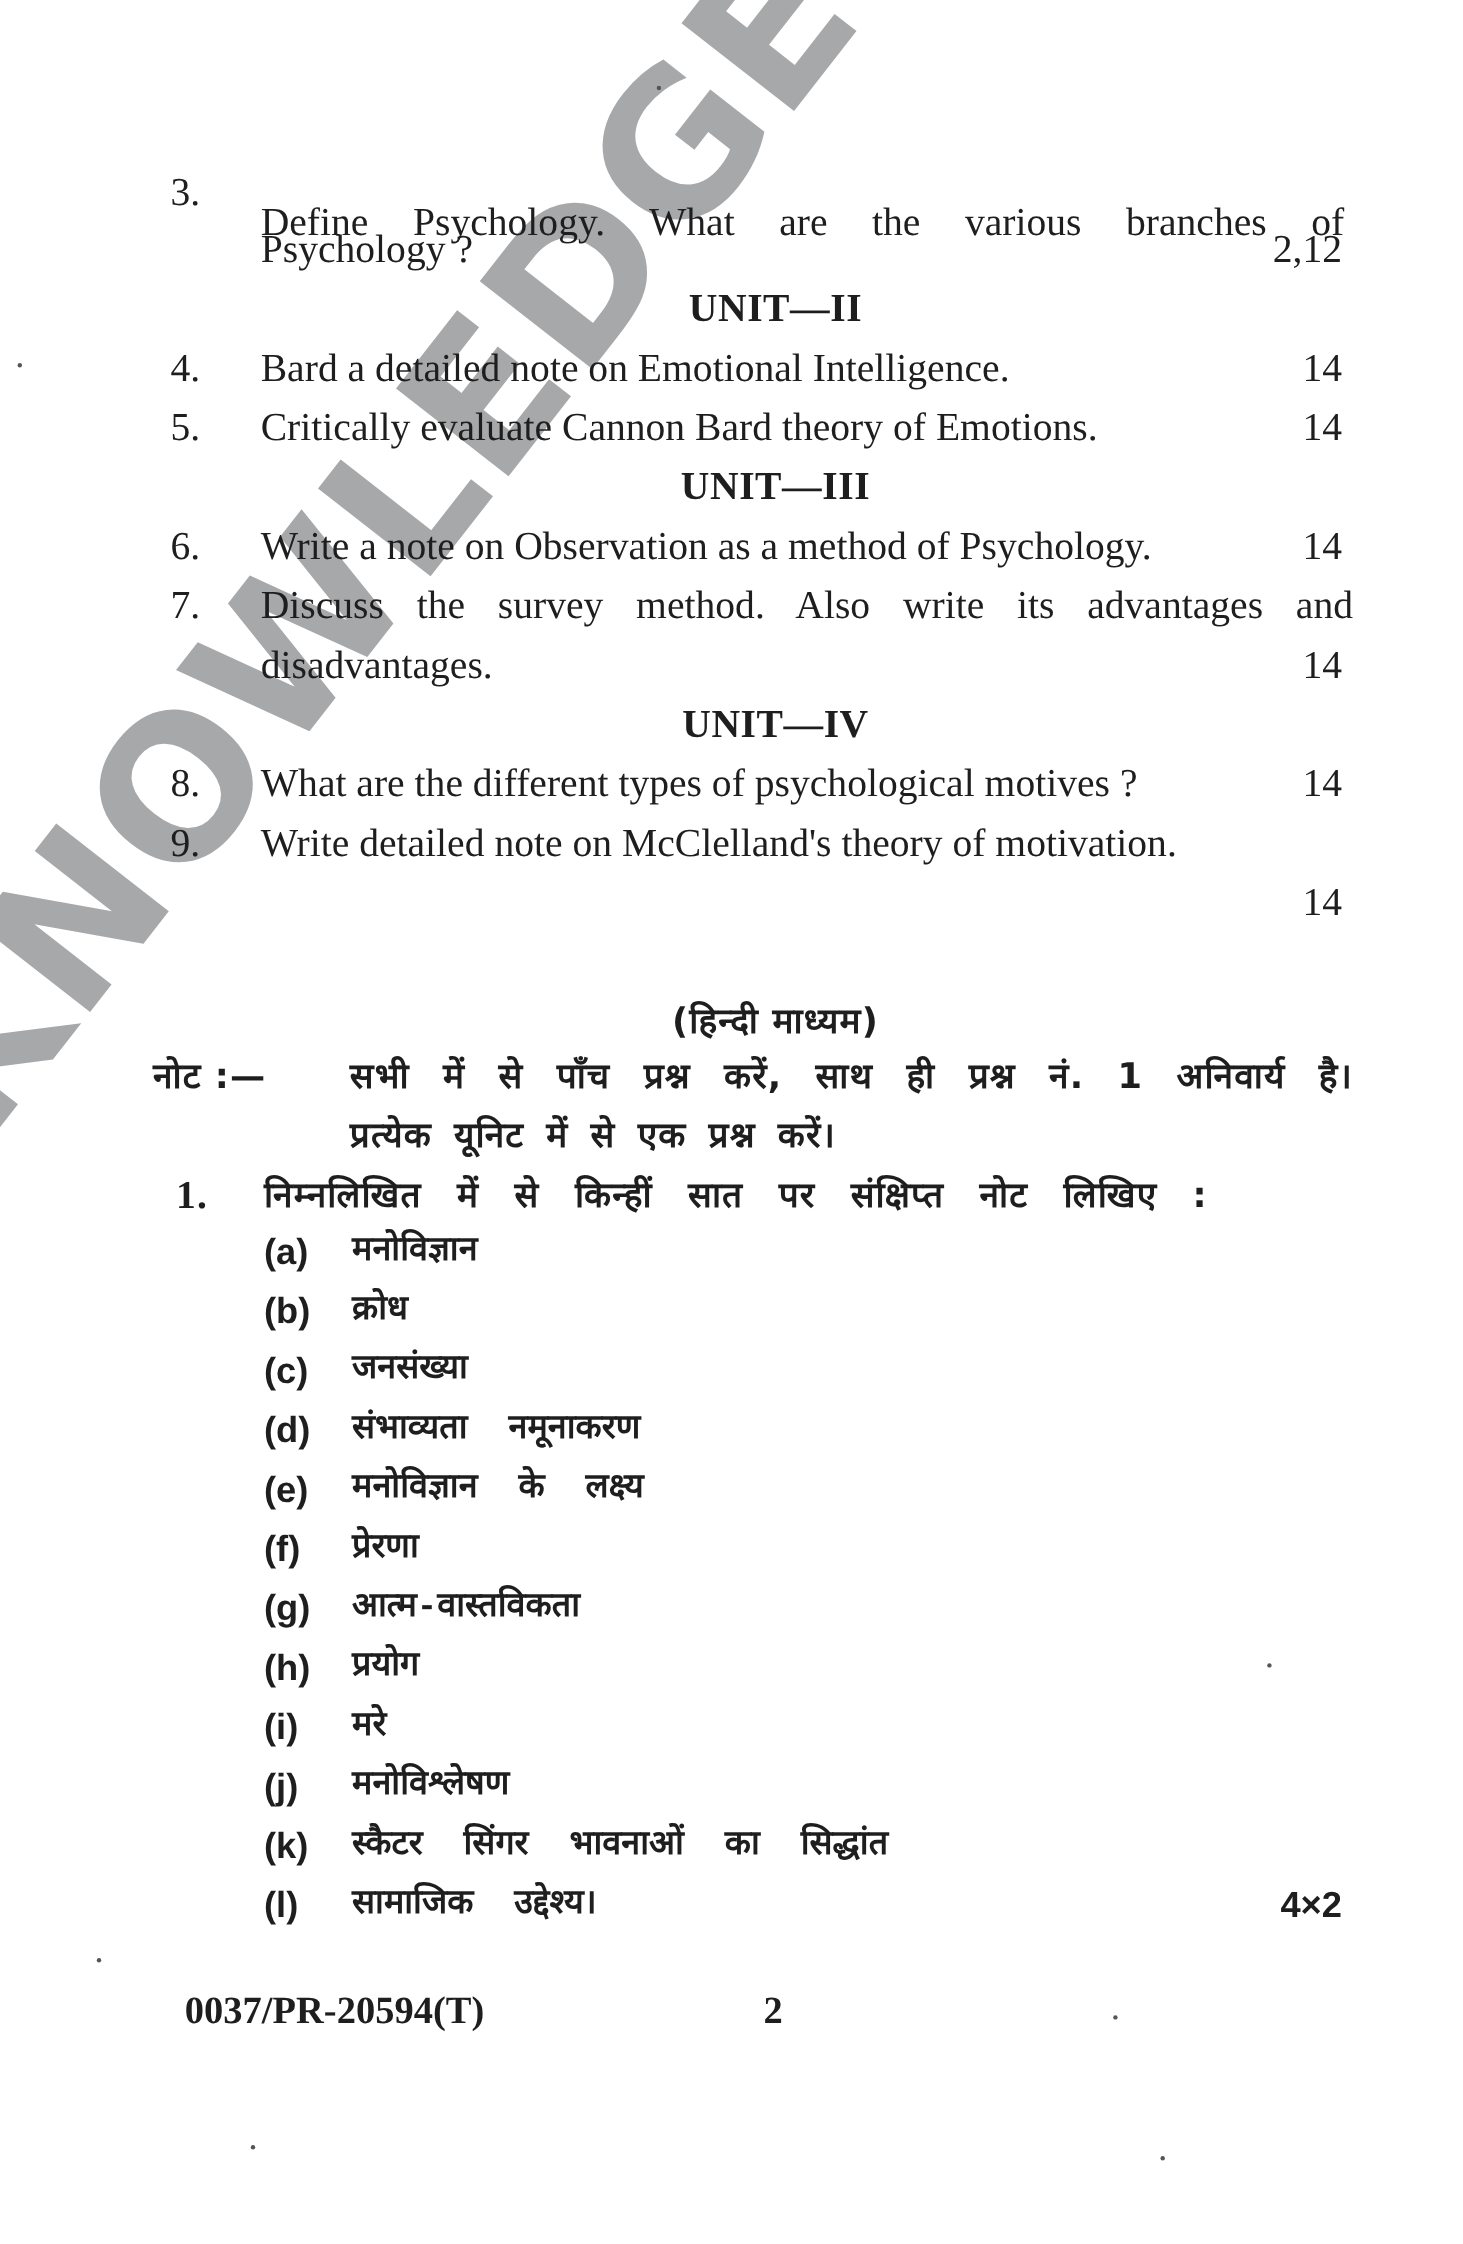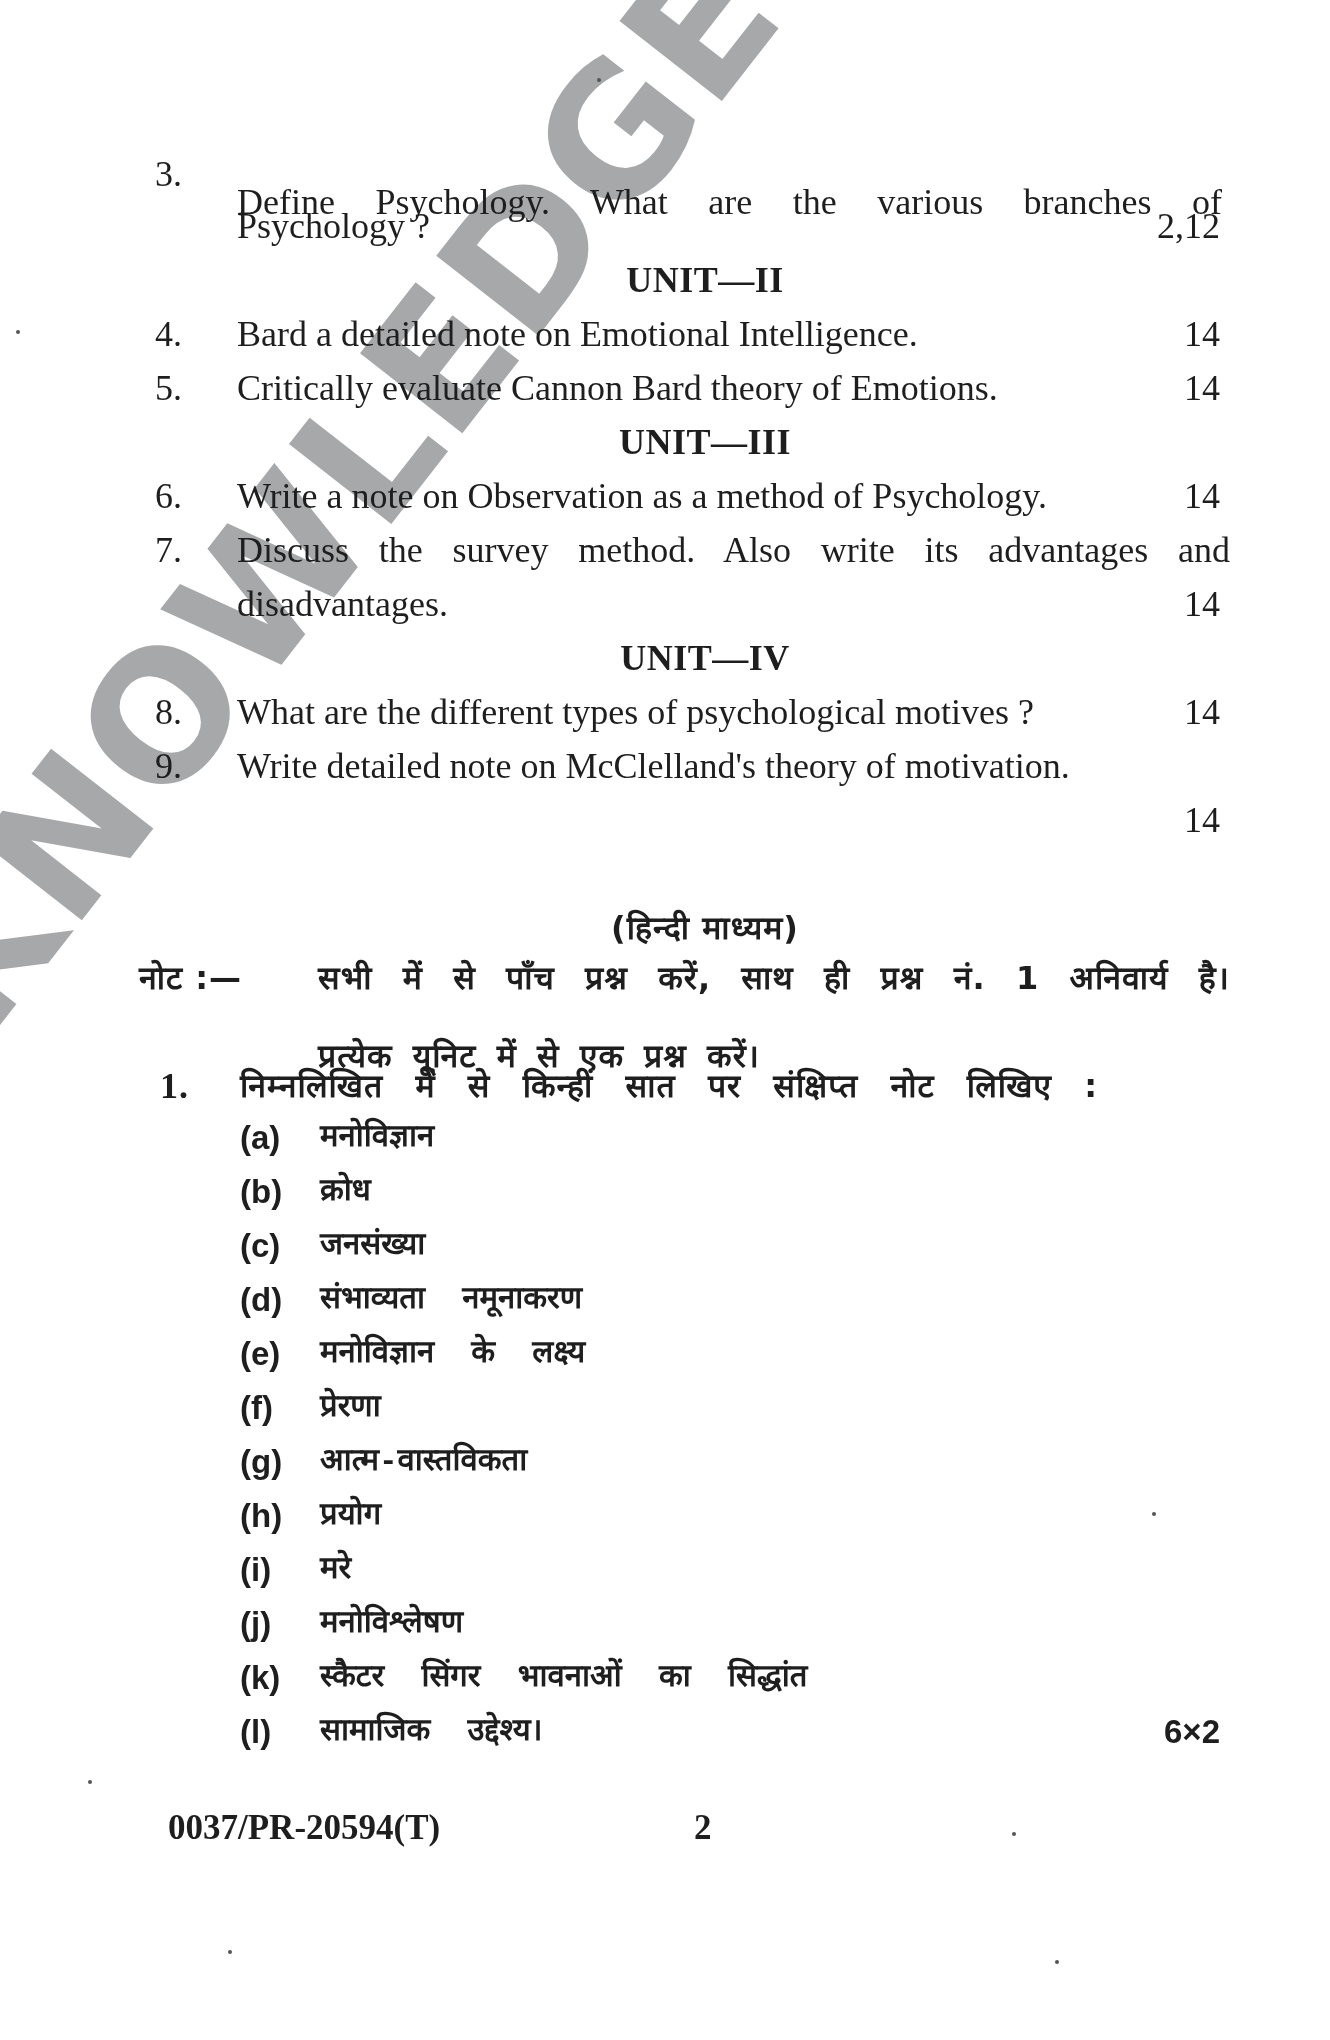--- a/index.html
+++ b/index.html
@@ -88,21 +88,21 @@
       <span class="marks">14</span>
     </div>
 
     <div class="line hindi" style="top:906px; left:0; width:1410px; text-align:center;">(हिन्दी माध्यम)</div>
 
     <div class="line hindi" style="top:956px; left:0; width:1330px;">
       <span style="position:absolute; left:139px;">नोट :—</span>
       <span class="just" style="position:absolute; left:318px; width:912px; display:inline-block;">सभी में से पाँच प्रश्न करें, साथ ही प्रश्न नं. 1 अनिवार्य है।</span>
     </div>
     <div class="line hindi" style="top:1010px; left:0; width:1330px;">
-      <span style="position:absolute; left:318px; word-spacing:8px;margin-top:24px;">प्रत्येक यूनिट में से एक प्रश्न करें।</span>
+      <span style="position:absolute; left:318px; word-spacing:8px;">प्रत्येक यूनिट में से एक प्रश्न करें।</span>
     </div>
 
     <div class="line hindi" style="top:1064px; left:0; width:1330px;">
       <span style="position:absolute; left:160px; font-family:'Liberation Serif', serif; font-size:36px;">1.</span>
       <span class="just" style="position:absolute; left:240px; width:858px; display:inline-block;">निम्नलिखित में से किन्हीं सात पर संक्षिप्त नोट लिखिए :</span>
     </div>
 
     <div class="line" style="top:1116px; left:0; width:1330px;">
       <span class="opt-label">(a)</span>
       <span class="opt-text">मनोविज्ञान</span>
@@ -143,21 +143,21 @@
       <span class="opt-label">(j)</span>
       <span class="opt-text">मनोविश्लेषण</span>
     </div>
     <div class="line" style="top:1656px; left:0; width:1330px;">
       <span class="opt-label">(k)</span>
       <span class="opt-text" style="white-space:pre;">स्कैटर  सिंगर  भावनाओं  का  सिद्धांत</span>
     </div>
     <div class="line" style="top:1710px; left:0; width:1330px;">
       <span class="opt-label">(l)</span>
       <span class="opt-text" style="white-space:pre;">सामाजिक  उद्देश्य।</span>
-      <span class="marks" style="font-family:'Liberation Sans', sans-serif; font-weight:bold; font-size:33px;">6×2</span>
+      <span class="marks" style="font-family:'Liberation Sans', sans-serif; font-weight:bold; font-size:33px;">4×2</span>
     </div>
 
     <div class="footer-code line">0037/PR-20594(T)</div>
     <div class="footer-page line">2</div>
   </div>
 
   <div class="speck" style="left:597px; top:78px;"></div>
   <div class="speck" style="left:16px; top:330px;"></div>
   <div class="speck" style="left:1152px; top:1512px;"></div>
   <div class="speck" style="left:88px; top:1780px;"></div>

